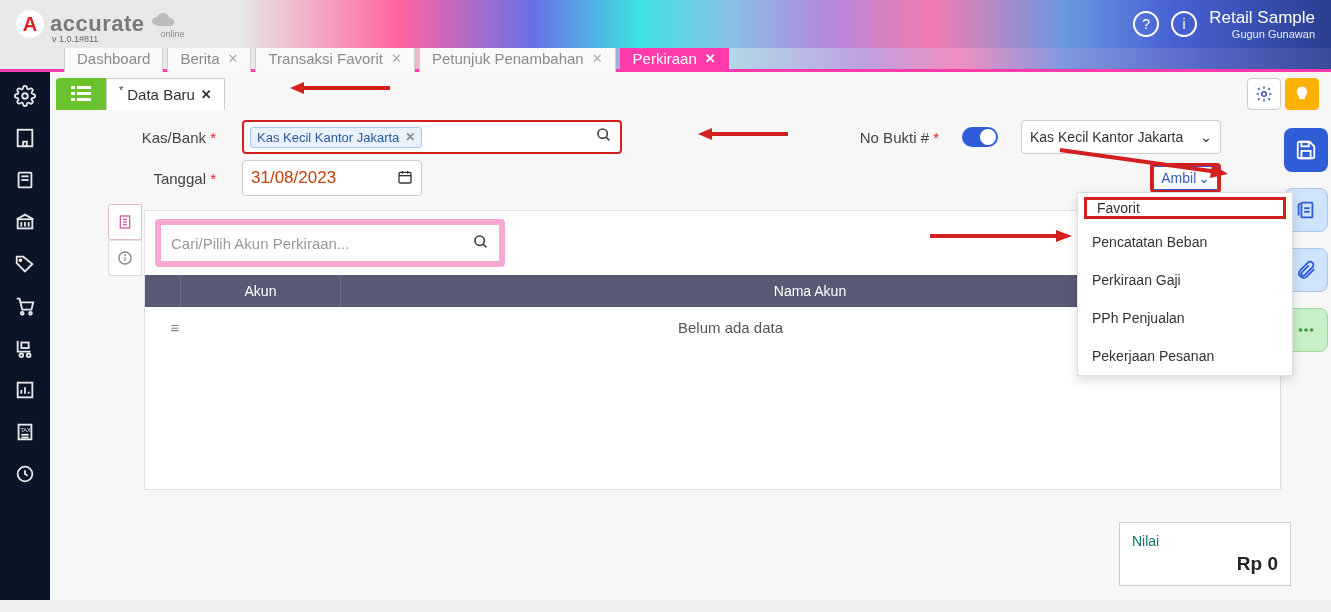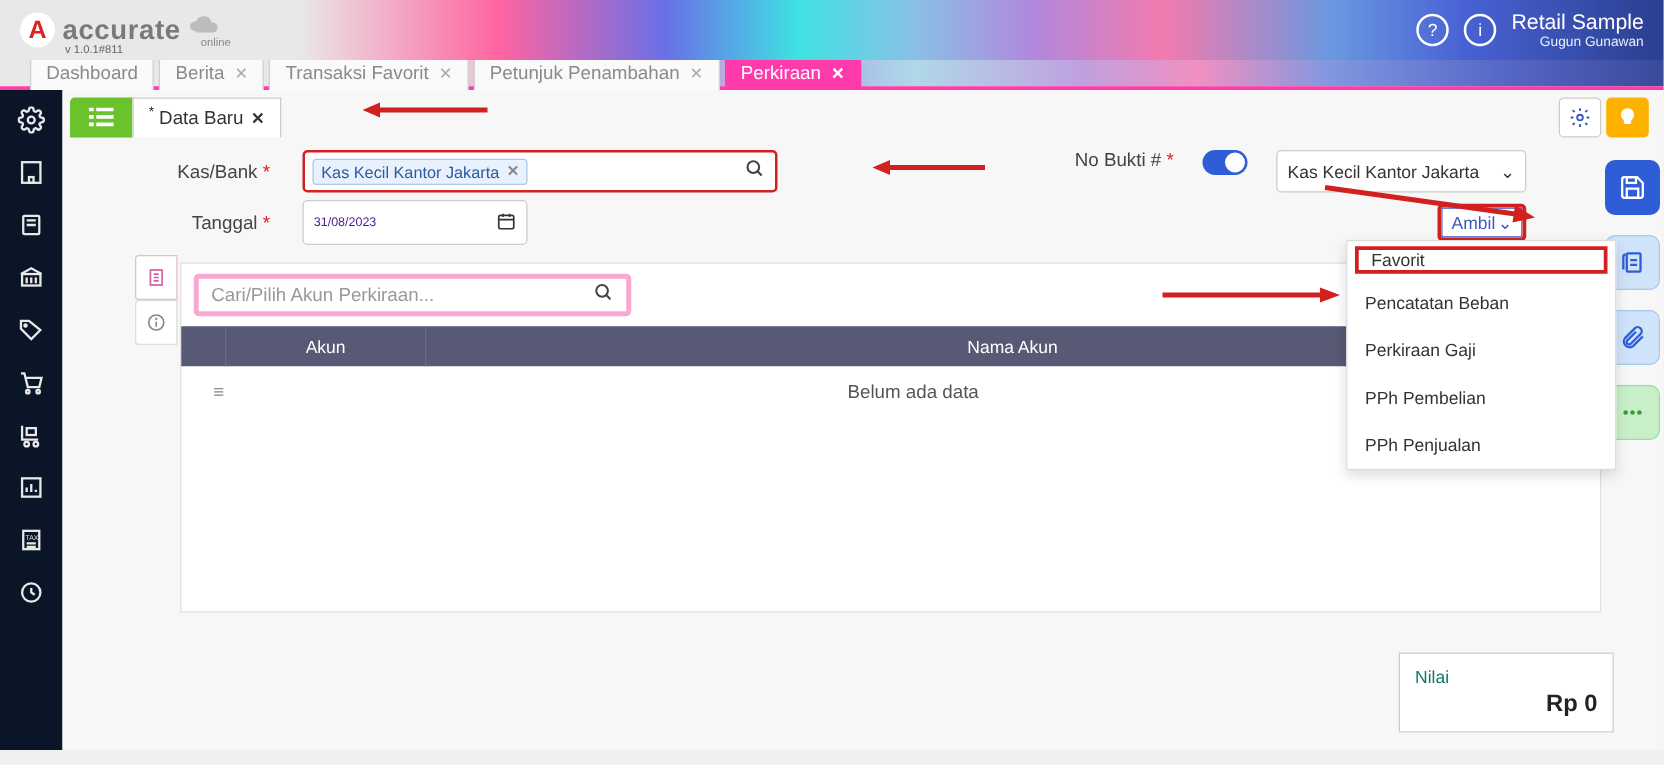--- a/index.html
+++ b/index.html
@@ -26,21 +26,21 @@
 .header-right { margin-left:auto; display:flex; align-items:center; gap:12px; color:#fff;}
 .hdr-icon { width:26px; height:26px; border:2px solid #fff; border-radius:50%; display:flex; align-items:center; justify-content:center; font-size:14px; cursor:pointer;}
 .company { text-align:right; }
 .company .name{ font-size:17px; }
 .company .user{ font-size:11px; opacity:.9;}
 
 
 .tabs {
   height: 24px;
   display:flex; align-items:center;
-  padding-left: 24px;
+  padding-left: 64px;
   gap:4px;
   background: linear-gradient(90deg,#e8e8e8 0%, #e8e8e8 20%, #f0a8c8 35%, #a0a8e8 48%, #b0d8e8 55%, #c0a0e0 65%, #f090c0 72%, #8098e0 80%, #5868c8 90%, #3a4a9a 100%);
   border-bottom:3px solid #ff3bab;
 }
 .tab {
   height:28px; padding:0 12px;
   background:#fafafa; border:1px solid #d0d0d0;
   border-radius:4px 4px 0 0;
   display:flex; align-items:center; gap:8px;
   color:#8a8a8a; font-size:15px; cursor:pointer;
@@ -87,25 +87,25 @@
 }
 .pill-tag {
   background:#e8f1fc; border:1px solid #a8c8ec; border-radius:3px;
   padding:2px 6px; margin-left:6px; font-size:13px; color:#2a5aa0;
   display:flex; align-items:center; gap:6px;
 }
 .pill-tag .tx{color:#888; font-size:12px; cursor:pointer; font-weight:bold;}
 .pill-search { margin-left:auto; margin-right:8px; color:#444; cursor:pointer;}
 .date-input {
   height:34px; width:180px; border:1px solid #ccc; border-radius:4px; background:#fff;
-  display:flex; align-items:center; padding:17px 8px; font-size:10px; color:#4c1d95;
+  display:flex; align-items:center; padding:17px 8px; font-size:17px; color:#c2410c;
 }
 .date-input .cal{margin-left:auto; font-size:14px;}
 
-.right-group{ margin-left:auto; display:flex; align-items:flex-start; gap:23px;}
+.right-group{ margin-left:auto; display:flex; align-items:center; gap:23px;}
 .toggle {
   width:36px; height:20px; background:#2f5dd8; border-radius:10px; position:relative; cursor:pointer;
 }
 .toggle::after{content:""; position:absolute; right:2px; top:2px; width:16px; height:16px; background:#fff; border-radius:50%;}
 .select {
   height:34px; width:200px; border:1px solid #ccc; border-radius:4px; background:#fff;
   display:flex; align-items:center; padding:0 8px; font-size:14px; color:#333;
 }
 .select .chev{margin-left:auto;}
 .ambil-btn {
@@ -125,21 +125,21 @@
 
 
 .table-area{ margin:10px 12px 0 60px; background:#fff; border:1px solid #e0e0e0;}
 .table-left-icons{
   position:absolute; left:58px; top:132px; width:34px;
 }
 .tl-icon{width:34px; height:36px; border:1px solid #e0c0c8; background:#fff; display:flex; align-items:center; justify-content:center; font-size:15px; color:#d060a0; margin-bottom:0px; border-radius:3px 0 0 3px;}
 .tl-icon.grey{color:#888; border-color:#ddd;}
 
 .search-akun{
-  margin:8px 10px; height:34px; width:350px; border:4px solid #f9a8d4; border-radius:4px;
+  margin:8px 10px; height:48px; width:350px; border:6px solid #f9a8d4; border-radius:4px;
   display:flex; align-items:center; padding:0 10px; color:#999; font-size:15px;
 }
 .search-akun .mg{margin-left:auto; color:#444;}
 
 .thead{ background:#585a75; height:32px; display:flex; color:#fff; font-size:14px;}
 .th{display:flex; align-items:center; justify-content:center; border-right:1px solid #6a6c88;}
 .th.drag{width:36px;}
 .th.akun{width:160px;}
 .th.nama{flex:1;}
 
@@ -449,22 +449,22 @@
             <circle cx="12" cy="12" r="2"></circle>
             <circle cx="18" cy="12" r="2"></circle>
           </svg>
       </div>
     </div>
 
     <div class="dropdown">
       <div class="it hl">Favorit</div>
       <div class="it">Pencatatan Beban</div>
       <div class="it">Perkiraan Gaji</div>
-      <div class="it">PPh Pembelian</div>
       <div class="it">PPh Penjualan</div>
+      <div class="it">Pekerjaan Pesanan</div>
     </div>
 
     <svg class="arrow" style="left:240px; top:6px;" width="110" height="20">
       <line class="arrow-line" x1="100" y1="10" x2="12" y2="10"></line>
       <polygon class="arrow-head" points="0,10 14,4 14,16"></polygon>
     </svg>
     <svg class="arrow" style="left:648px; top:52px;" width="100" height="20">
       <line class="arrow-line" x1="90" y1="10" x2="12" y2="10"></line>
       <polygon class="arrow-head" points="0,10 14,4 14,16"></polygon>
     </svg>

